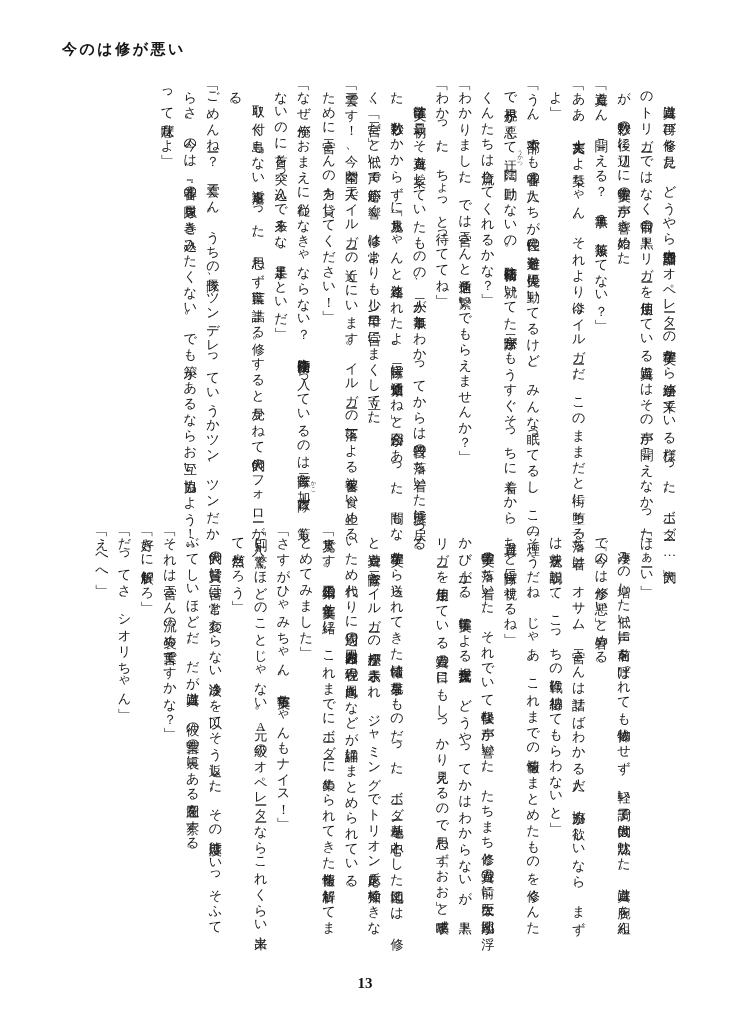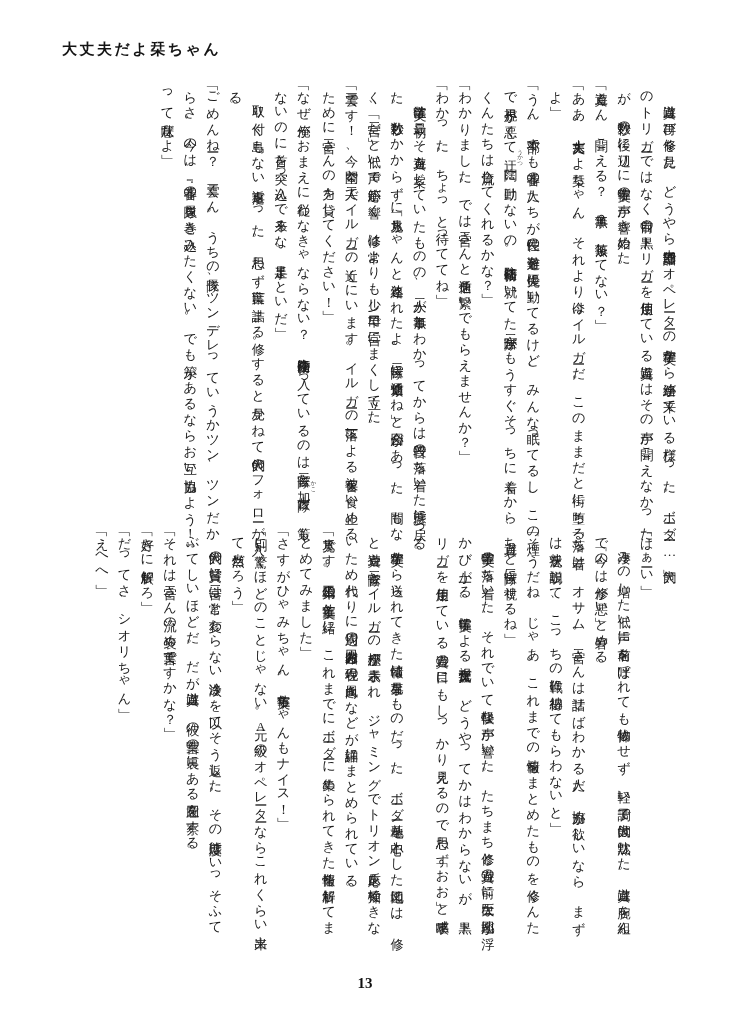--- a/index.html
+++ b/index.html
@@ -100,21 +100,21 @@
     font-weight: 700;
     color: #111111;
     font-family: "Liberation Serif", "DejaVu Serif", serif;
   }
 </style>
 </head>
 <body>
 
 <div class="page">
 
-  <div class="header">大丈夫だよ栞ちゃん</div>
+  <div class="header">今のは修が悪い</div>
 
   <div class="vblock" id="block-upper">
       <p>遊真は再び修を見た。どうやら内部通話でオペレーターの宇佐美から連絡が来ている様だった。ボーダーのトリガーではなく自前の黒トリガーを使用している遊真にはその声が聞こえなかったが、数秒の後に辺りに宇佐美の声が響き始めた。</p>
       <p class="dialogue">「遊真くん、聞こえる？　無事？　無茶してない？」</p>
       <p class="dialogue">「ああ、大丈夫だよ栞ちゃん。それより今はイルガーだ。このままだと街に堕ちるよ」</p>
       <p class="dialogue">「うん。本部でも非番の人たちが住民の避難を優先に動いてるけど、みんな眠ってるし、この煙で視界が悪くて<ruby>迂闊<rt>うかつ</rt></ruby>に動けないの。防衛任務に就いてた二宮隊がもうすぐそっちに着くから、遊真くんたちは合流してくれるかな？」</p>
       <p class="dialogue">「わかりました。では二宮さんと通信を繋いでもらえませんか？」</p>
       <p class="dialogue">「わかった。ちょっと待っててね」</p>
       <p>宇佐美は最初こそ遊真を案じていたものの、二人が無事とわかってからは普段の落ち着いた態度に戻った。数秒もかからずに「氷見ちゃんと連絡とれたよ。二宮隊に通信繋ぐね」と合図があった。間もなく、「二宮だ」と低い声で応答が響く。修は常よりも少し早口で二宮にまくし立てた。</p>
       <p class="dialogue">「三雲です！　今、空閑と二人でイルガーの近くにいます。イルガーの落下による被害を食い止めるために二宮さんの力を貸してください！」</p>

